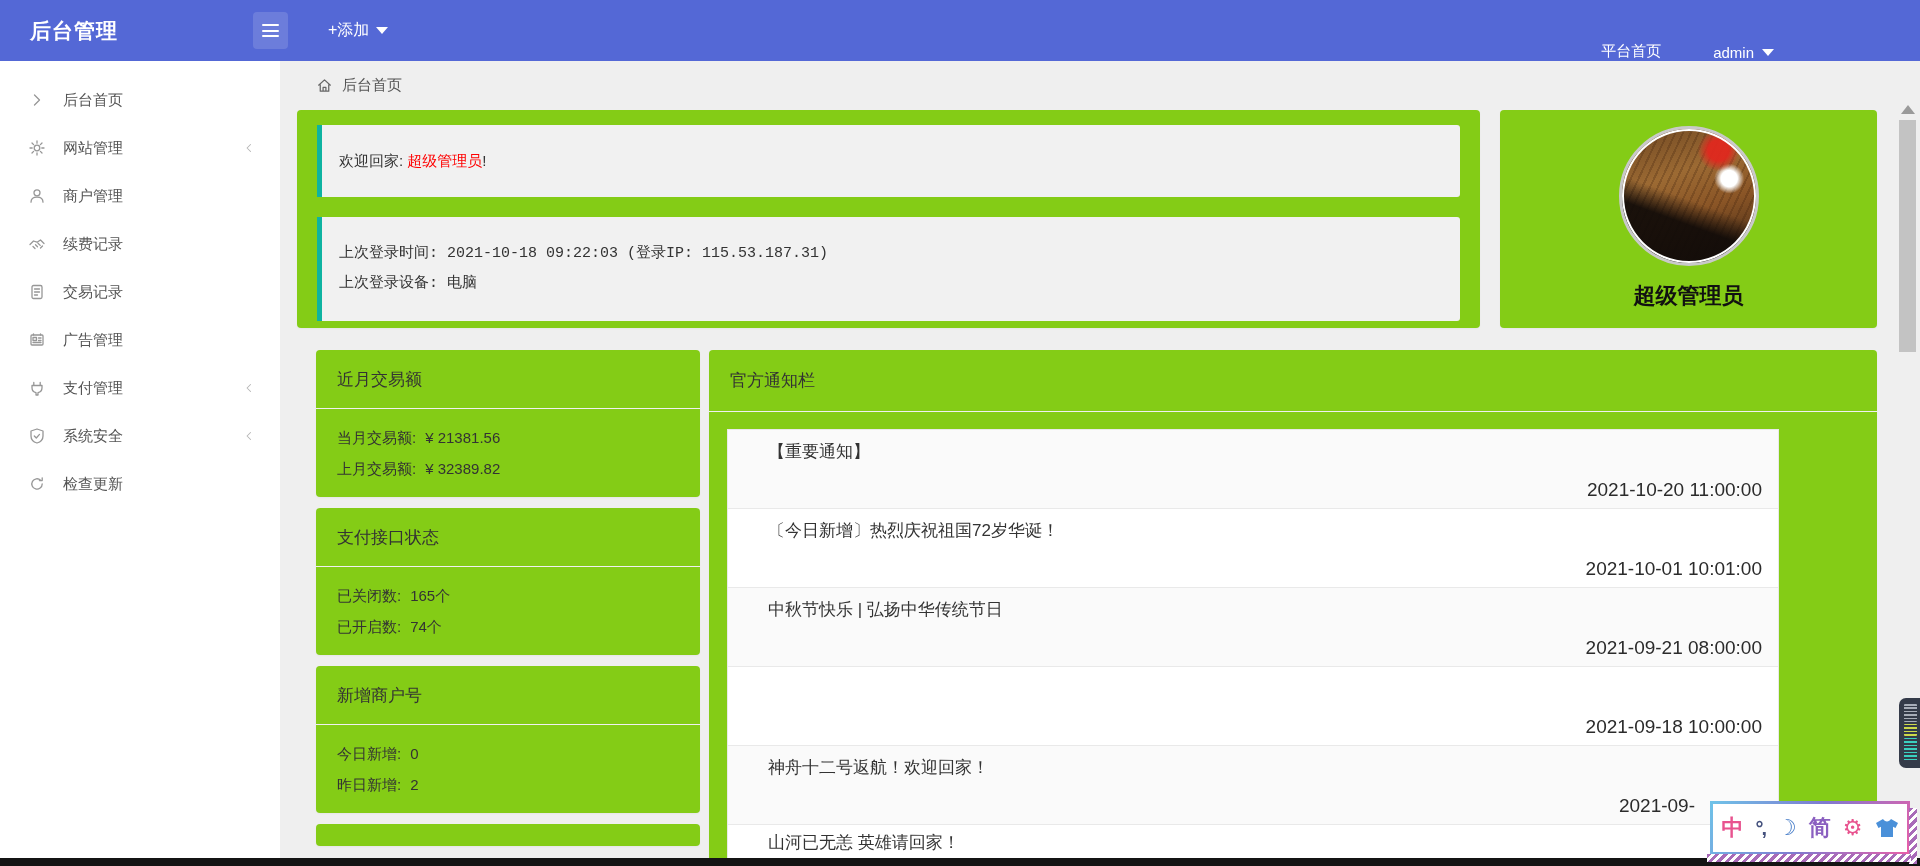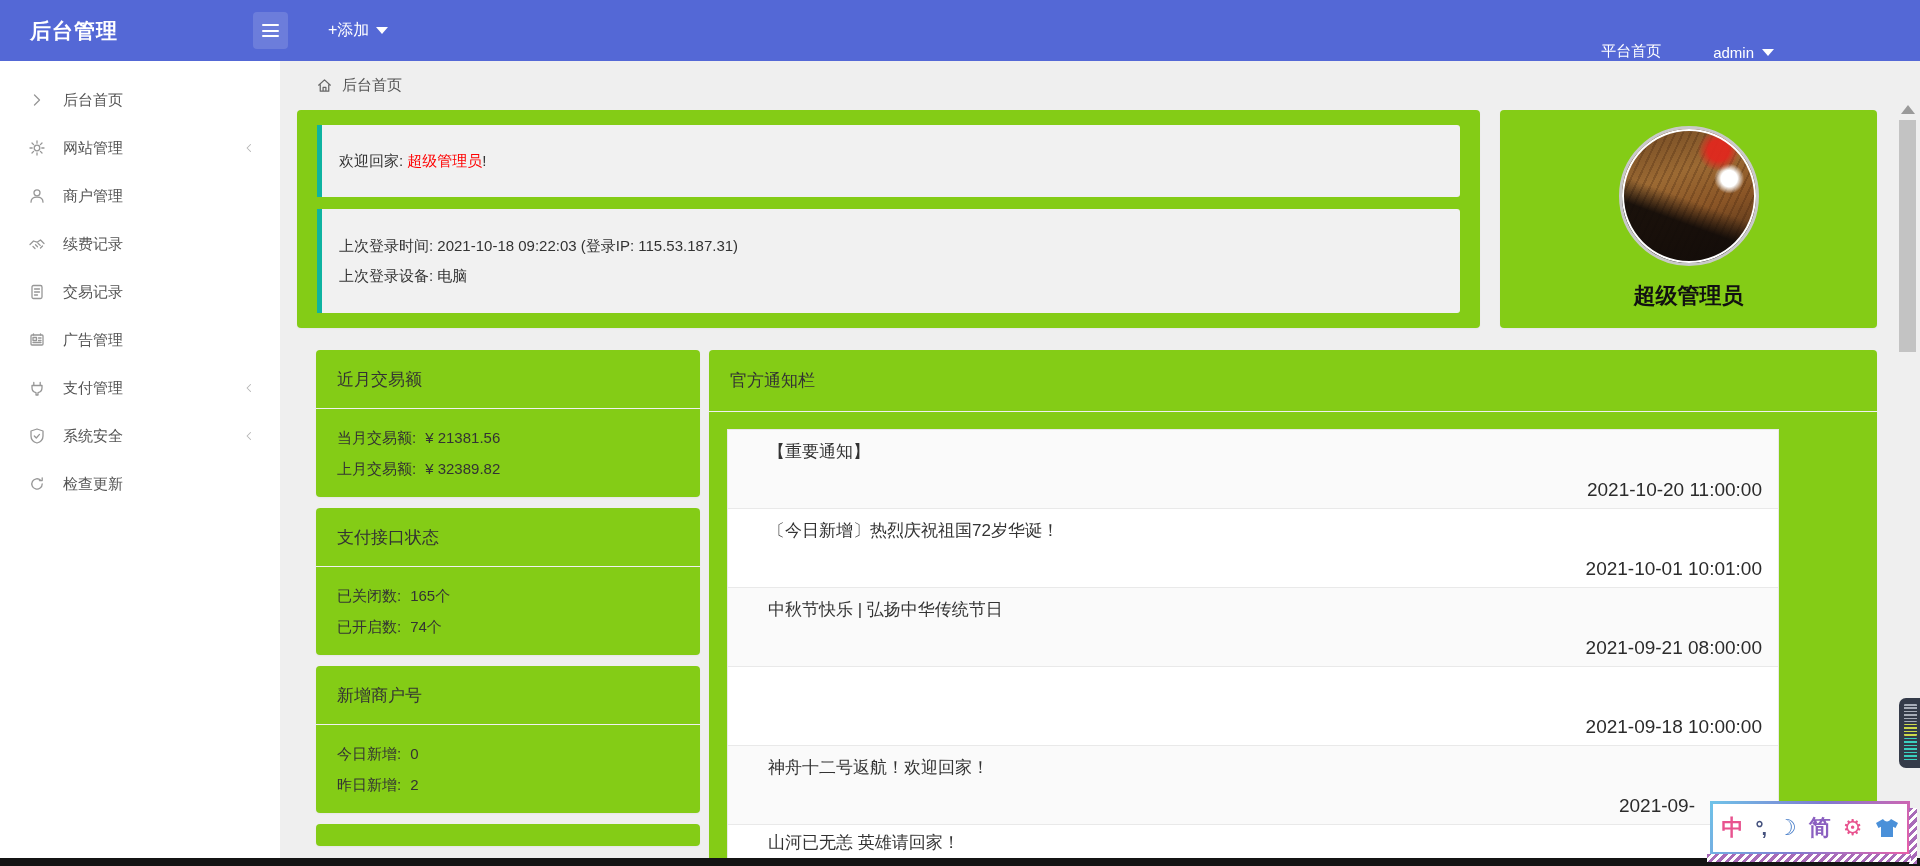--- a/index.html
+++ b/index.html
@@ -37,21 +37,21 @@
   .breadcrumb { height:49px; display:flex; align-items:center; padding-left:36px; gap:9px; color:#555; font-size:15px; }
   .crumb-icon { width:17px; height:17px; display:flex; }
 
   .row1 { display:flex; margin:0 43px 0 17px; gap:20px; }
   .card { background:#84cc16; border-radius:4px; box-shadow:0 1px 2px rgba(0,0,0,.04); }
   .welcome-card { flex:1; height:218px; padding:15px 20px; }
   .alert { background:#f1f1f1; border-left:5px solid #0eb3a1; border-radius:0 3px 3px 0;
     display:flex; flex-direction:column; justify-content:center; padding-left:17px;
     font-size:15px; color:#333; line-height:30px; }
   .alert1 { height:72px; }
-  .alert2 { height:104px; margin-top:12px; }
+  .alert2 { height:104px; margin-top:20px;font-family:Liberation Mono, monospace; }
   .red { color:#fe0000; }
 
   .profile-card { width:377px; height:218px; display:flex; flex-direction:column; align-items:center; }
   .avatar { margin-top:16px; width:140px; height:140px; border-radius:50%;
     border:3px solid #c9c9c9; box-shadow:0 0 0 2px #fff inset;
     background:
       radial-gradient(circle at 72% 16%, rgba(224,40,30,.95) 0 7%, rgba(224,40,30,0) 14%),
       radial-gradient(circle at 80% 37%, #ffffff 0 6%, rgba(255,255,255,0) 11%),
       linear-gradient(200deg, rgba(15,10,8,0) 52%, rgba(15,10,8,.92) 66%),
       repeating-linear-gradient(115deg, rgba(60,30,10,.25) 0 2px, rgba(0,0,0,0) 2px 7px),

